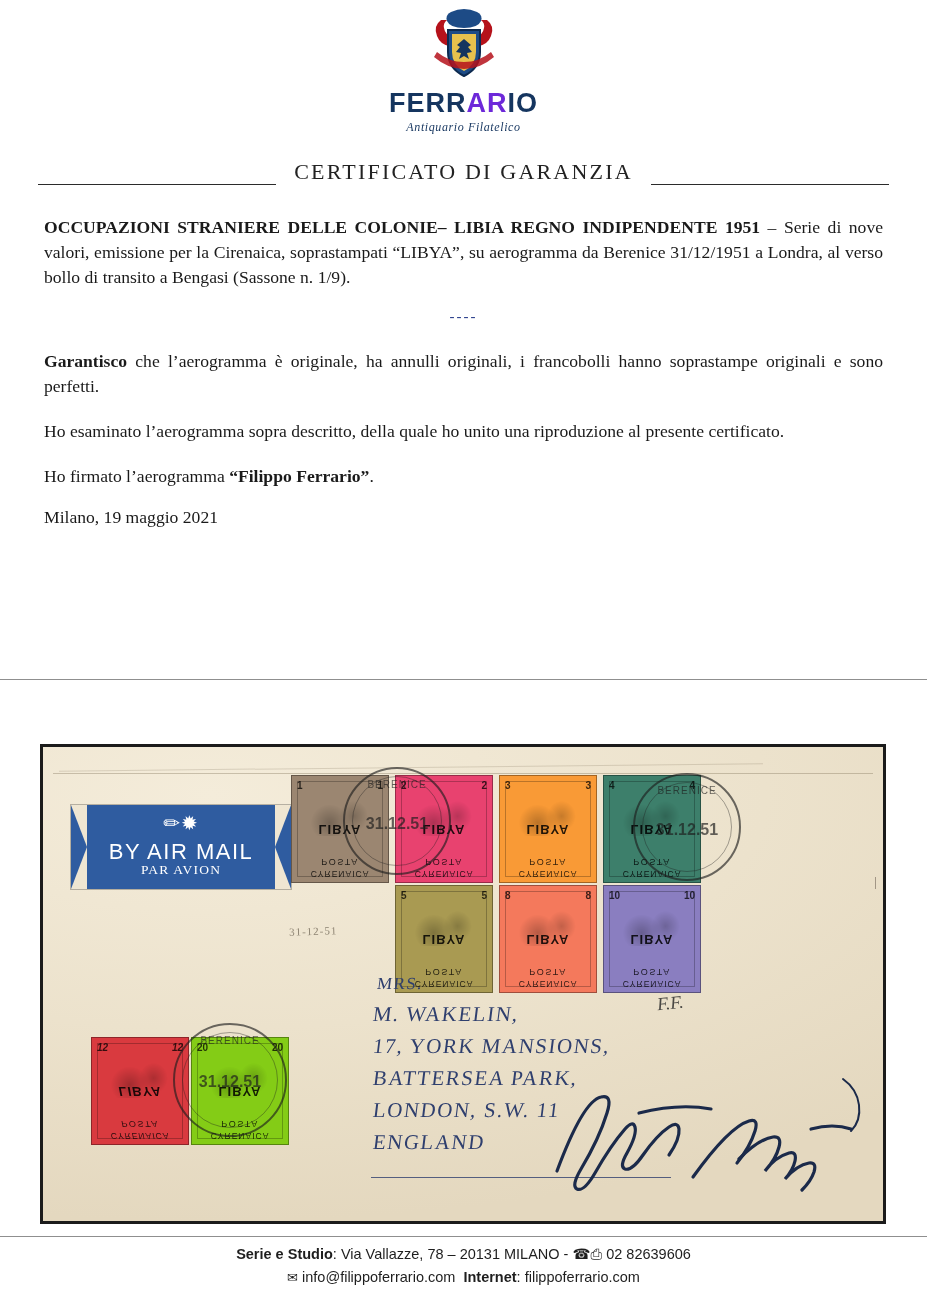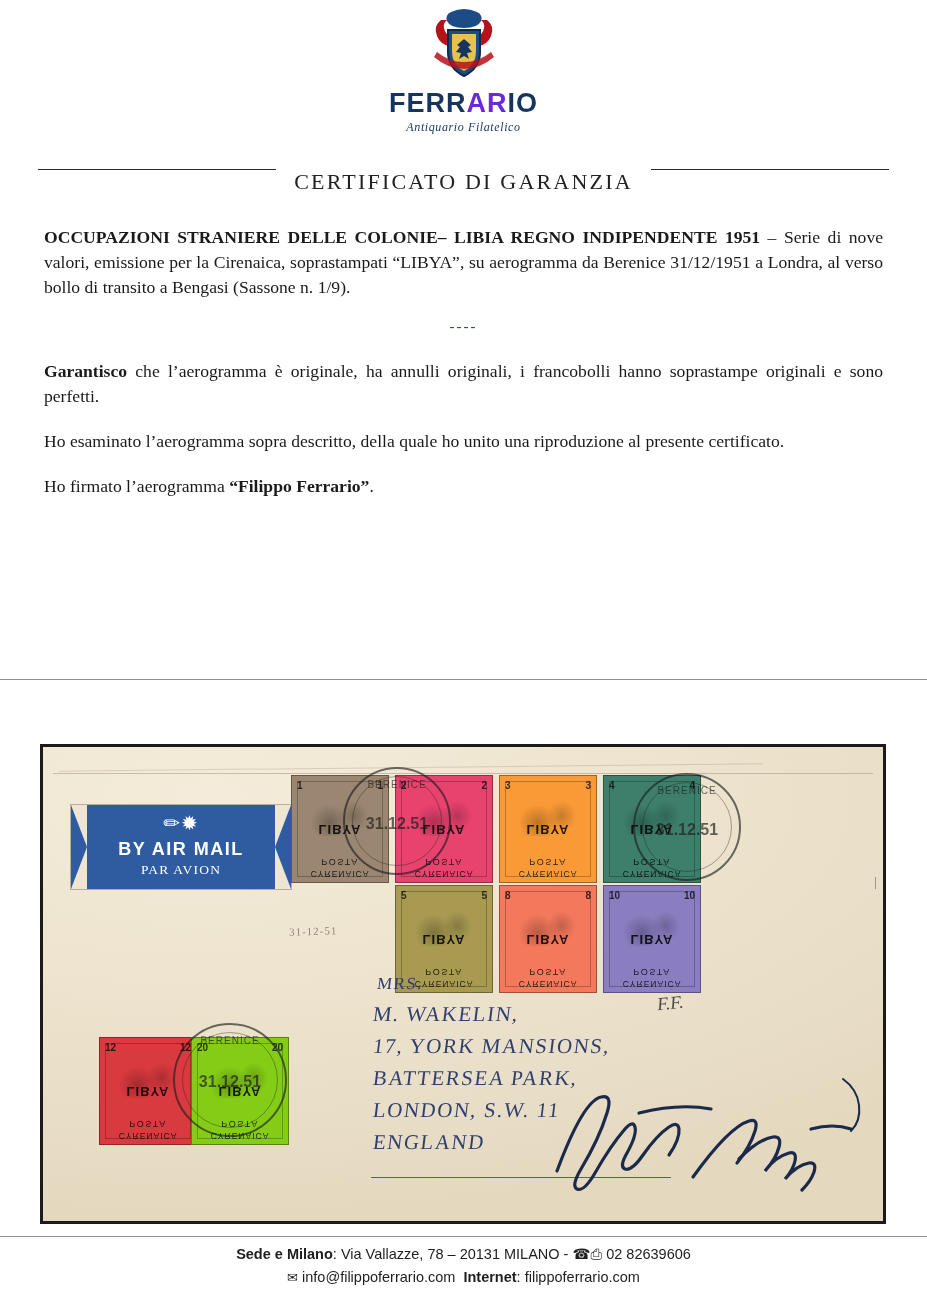--- a/index.html
+++ b/index.html
@@ -42,23 +42,23 @@
     font-family: "Liberation Serif", serif;
     font-style: italic;
     font-size: 12px;
     color: #15355f;
     letter-spacing: 0.6px;
     margin-top: 1px;
   }
 
   
   .title-row {
-    margin: 34px 38px 0 38px;
+    margin: 24px 38px 0 38px;
     display: flex;
-    align-items: flex-start;
+    align-items: flex-end;
   }
   .title-row .rule {
     flex: 1 1 auto;
     height: 1px;
     background: #2b2b2b;
   }
   .title-row .doc-title {
     flex: 0 0 auto;
     padding: 0 18px;
     font-family: "Liberation Serif", serif;
@@ -170,22 +170,22 @@
     position: absolute;
     left: 0; right: 0; top: 8px;
     font-size: 20px;
     line-height: 1;
     letter-spacing: 1px;
   }
   .airmail .l1 {
     position: absolute;
     left: 0; right: 0; top: 34px;
     font-family: "Liberation Sans", sans-serif;
-    font-weight: bold;
-    font-size: 18px;
+    font-weight: normal;
+    font-size: 22px;
     letter-spacing: 1.5px;
   }
   .airmail .l2 {
     position: absolute;
     left: 0; right: 0; top: 57px;
     font-family: "Liberation Serif", serif;
     font-size: 13.5px;
     letter-spacing: 1.2px;
   }
 
@@ -429,20 +429,21 @@
   <p class="para loose">
     <span class="bold">Garantisco</span><span> che l’aerogramma è originale, ha annulli originali, i francobolli hanno soprastampe originali e sono perfetti.</span>
   </p>
 
   <p class="para loose">Ho esaminato l’aerogramma sopra descritto, della quale ho unito una riproduzione al presente certificato.</p>
 
   <p class="para">
     <span>Ho firmato l’aerogramma </span><span class="bold">“Filippo Ferrario”</span><span>.</span>
   </p>
 
+  <p class="place-date">Milano, 19 maggio 2021</p>
 </div>
 
 <div class="hr-wide"></div>
 
 <div class="cover-wrap">
   <div class="cover-frame">
     <div class="cover-paper"></div>
     <div class="fold-line"></div>
     <div class="fold-line2"></div>
 
@@ -511,21 +512,21 @@
         </div>
         <div class="stamp s-violet" style="left: 560px; top: 138px;">
           <div class="inner"></div>
           <div class="motif"></div>
           <div class="val">10</div>
           <div class="val-r">10</div>
           <div class="ovp">LIBYA</div>
           <div class="posta">POSTA</div>
           <div class="country">CYRENAICA</div>
         </div>
-        <div class="stamp s-red" style="left: 56px; top: 290px;">
+        <div class="stamp s-red" style="left: 48px; top: 290px; font-style: italic;">
           <div class="inner"></div>
           <div class="motif"></div>
           <div class="val">12</div>
           <div class="val-r">12</div>
           <div class="ovp">LIBYA</div>
           <div class="posta">POSTA</div>
           <div class="country">CYRENAICA</div>
         </div>
         <div class="stamp s-blue" style="left: 148px; top: 290px;">
           <div class="inner"></div>
@@ -586,20 +587,20 @@
           <path d="M300 28 q14 10 16 26 q2 16 -8 26"></path>
         </g>
       </svg>
     </div>
   </div>
 </div>
 
 <div class="hr-footer"></div>
 <div class="footer">
   <div class="row1">
-    <span class="b">Sede e Milano</span><span>: Via Vallazze, 78 – 20131 MILANO - </span><span>☎⎙</span><span> 02 82639606</span>
+    <span class="b">Serie e Studio</span><span>: Via Vallazze, 78 – 20131 MILANO - </span><span>☎⎙</span><span> 02 82639606</span>
   </div>
   <div class="row2">
     <span class="mail-ico">✉</span>
     <span>info@filippoferrario.com</span>
     &nbsp;<span class="b">Internet</span><span>: filippoferrario.com</span>
   </div>
 </div>
 
 </body></html>

